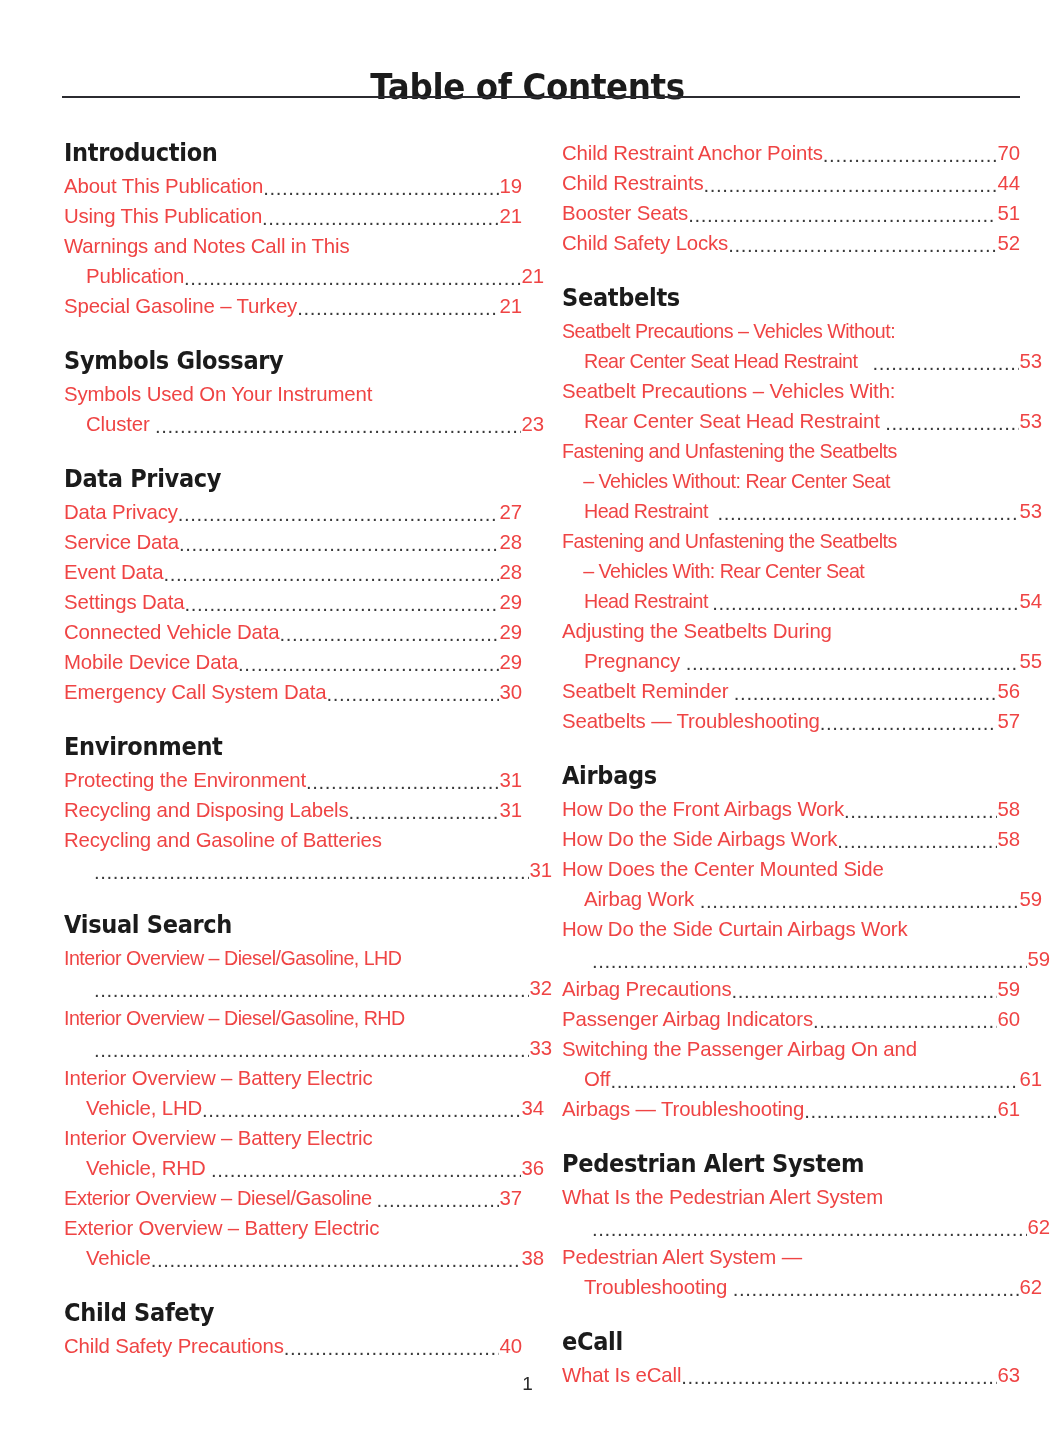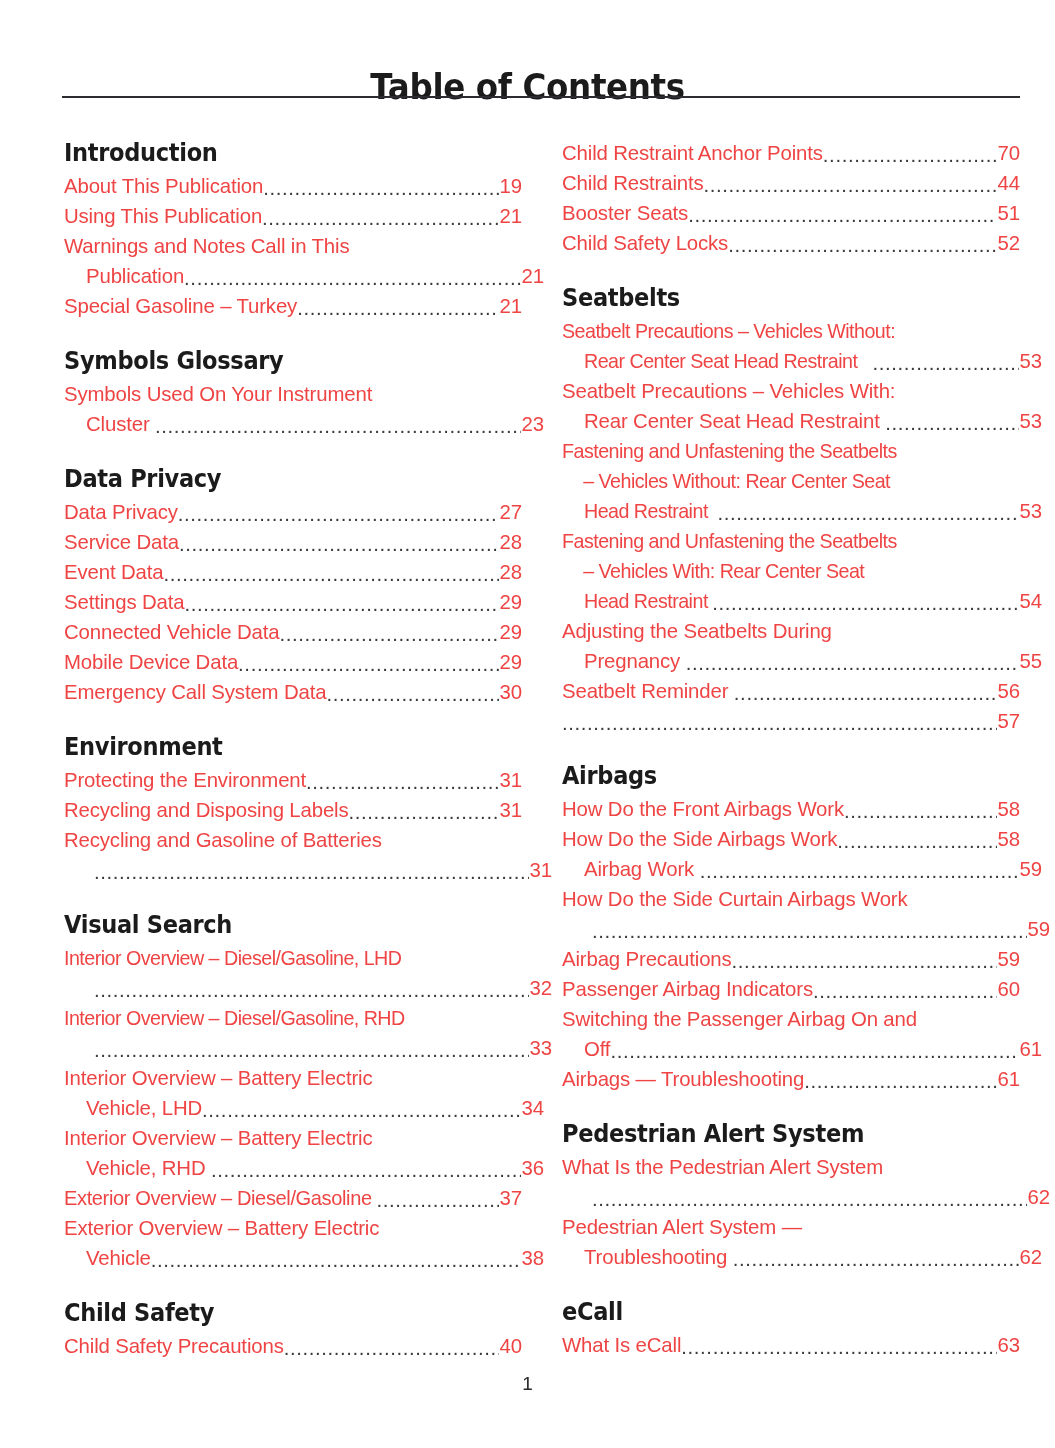--- a/index.html
+++ b/index.html
@@ -427,20 +427,21 @@
           </div>
           <div class="entry">
             <div class="row">
               <span class="label">Seatbelt Reminder </span>
               <span class="leader"></span>
               <span class="pageno">56</span>
             </div>
           </div>
           <div class="entry">
             <div class="row">
+              <span class="label">Seatbelts — Troubleshooting</span>
               <span class="leader"></span>
               <span class="pageno">57</span>
             </div>
           </div>
         </div>
         <div class="sec">
           <div class="sec-head">Airbags</div>
           <div class="entry">
             <div class="row">
               <span class="label">How Do the Front Airbags Work</span>
@@ -449,20 +450,21 @@
             </div>
           </div>
           <div class="entry">
             <div class="row">
               <span class="label">How Do the Side Airbags Work</span>
               <span class="leader"></span>
               <span class="pageno">58</span>
             </div>
           </div>
           <div class="entry wrap">
+            <span class="head-line">How Does the Center Mounted Side</span>
             <div class="row">
               <span class="label">Airbag Work </span>
               <span class="leader"></span>
               <span class="pageno">59</span>
             </div>
           </div>
           <div class="entry wrap dotsonly">
             <span class="head-line">How Do the Side Curtain Airbags Work</span>
             <div class="row">
               <span class="leader"></span>

